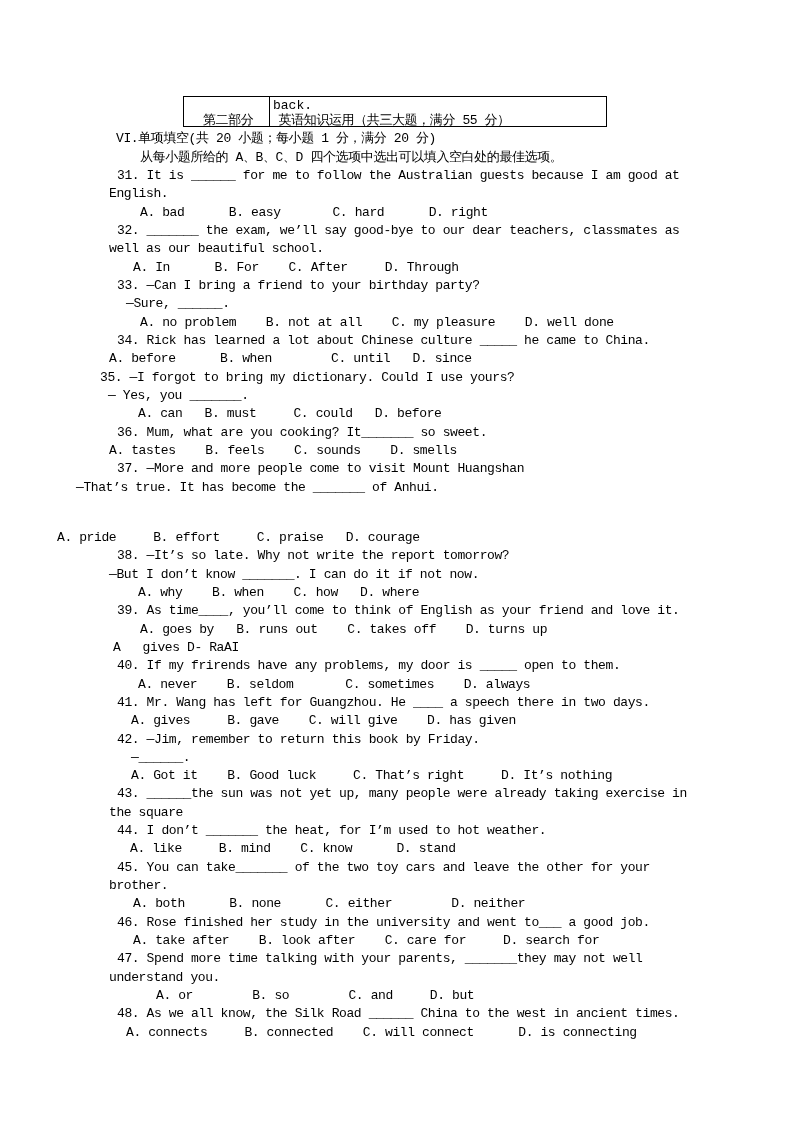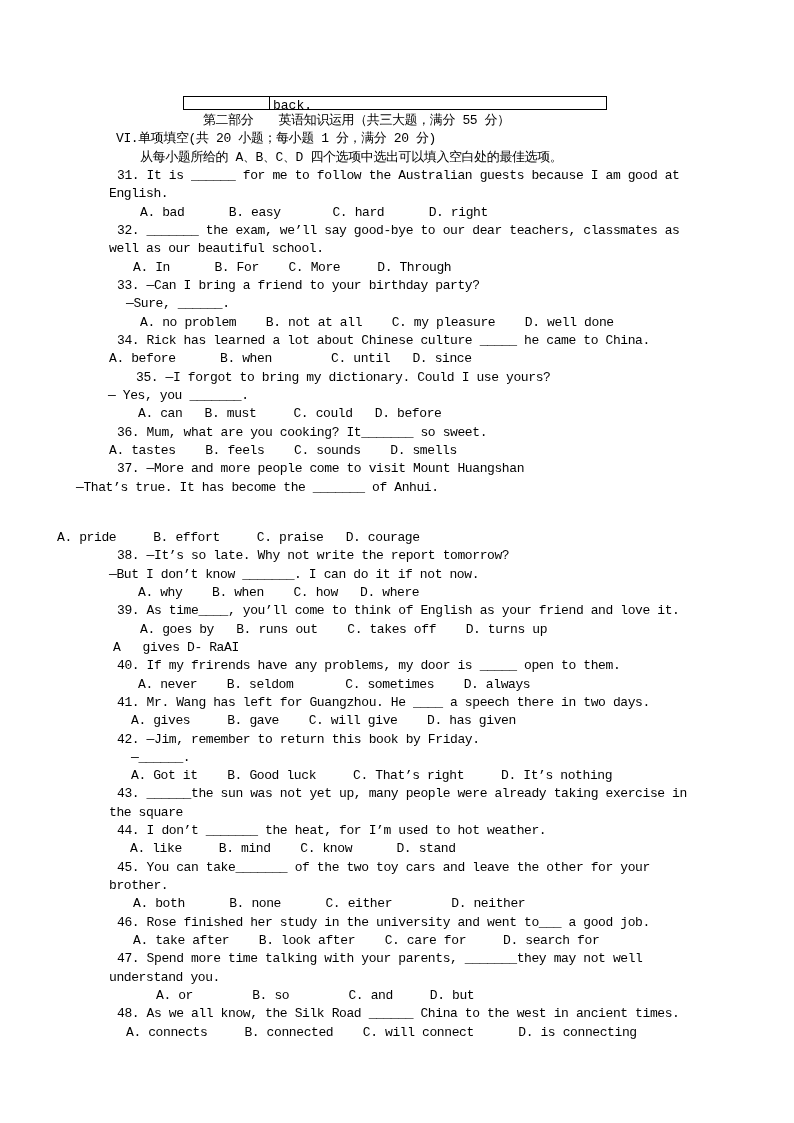--- a/index.html
+++ b/index.html
@@ -15,21 +15,21 @@
     color: #000000;
     font-family: "Liberation Mono", "DejaVu Sans Mono", monospace;
     font-size: 13px;
     overflow: hidden;
   }
   .cont-table {
     position: absolute;
     left: 183px;
     top: 96px;
     width: 424px;
-    height: 14px;
+    height: 31px;
     border: 1px solid #000000;
     box-sizing: border-box;
     display: flex;
   }
   .cont-table .cell-left {
     width: 86px;
     border-right: 1px solid #000000;
     box-sizing: border-box;
   }
   .cont-table .cell-right {
@@ -63,27 +63,27 @@
 
   <div class="content">
       <div class="line" style="padding-left: 203px;">第二部分　　英语知识运用（共三大题，满分 55 分）</div>
       <div class="line" style="padding-left: 116px;">VI.单项填空(共 20 小题；每小题 1 分，满分 20 分)</div>
       <div class="line" style="padding-left: 140px;">从每小题所给的 A、B、C、D 四个选项中选出可以填入空白处的最佳选项。</div>
       <div class="line" style="padding-left: 117px;">31. It is ______ for me to follow the Australian guests because I am good at</div>
       <div class="line" style="padding-left: 109px;">English.</div>
       <div class="line" style="padding-left: 140px;">A. bad      B. easy       C. hard      D. right</div>
       <div class="line" style="padding-left: 117px;">32. _______ the exam, we’ll say good-bye to our dear teachers, classmates as</div>
       <div class="line" style="padding-left: 109px;">well as our beautiful school.</div>
-      <div class="line" style="padding-left: 133px;">A. In      B. For    C. More     D. Through</div>
+      <div class="line" style="padding-left: 133px;">A. In      B. For    C. After     D. Through</div>
       <div class="line" style="padding-left: 117px;">33. —Can I bring a friend to your birthday party?</div>
       <div class="line" style="padding-left: 126px;">—Sure, ______.</div>
       <div class="line" style="padding-left: 140px;">A. no problem    B. not at all    C. my pleasure    D. well done</div>
       <div class="line" style="padding-left: 117px;">34. Rick has learned a lot about Chinese culture _____ he came to China.</div>
       <div class="line" style="padding-left: 109px;">A. before      B. when        C. until   D. since</div>
-      <div class="line" style="padding-left: 100px; margin-left: 36px;">35. —I forgot to bring my dictionary. Could I use yours?</div>
+      <div class="line" style="padding-left: 100px;">35. —I forgot to bring my dictionary. Could I use yours?</div>
       <div class="line" style="padding-left: 108px;">— Yes, you _______.</div>
       <div class="line" style="padding-left: 138px;">A. can   B. must     C. could   D. before</div>
       <div class="line" style="padding-left: 117px;">36. Mum, what are you cooking? It_______ so sweet.</div>
       <div class="line" style="padding-left: 109px;">A. tastes    B. feels    C. sounds    D. smells</div>
       <div class="line" style="padding-left: 117px;">37. —More and more people come to visit Mount Huangshan</div>
       <div class="line" style="padding-left: 76px;">—That’s true. It has become the _______ of Anhui.</div>
       <div class="line" style="padding-left: 57px; margin-top: 32px;">A. pride     B. effort     C. praise   D. courage</div>
       <div class="line" style="padding-left: 117px;">38. —It’s so late. Why not write the report tomorrow?</div>
       <div class="line" style="padding-left: 109px;">—But I don’t know _______. I can do it if not now.</div>
       <div class="line" style="padding-left: 138px;">A. why    B. when    C. how   D. where</div>

